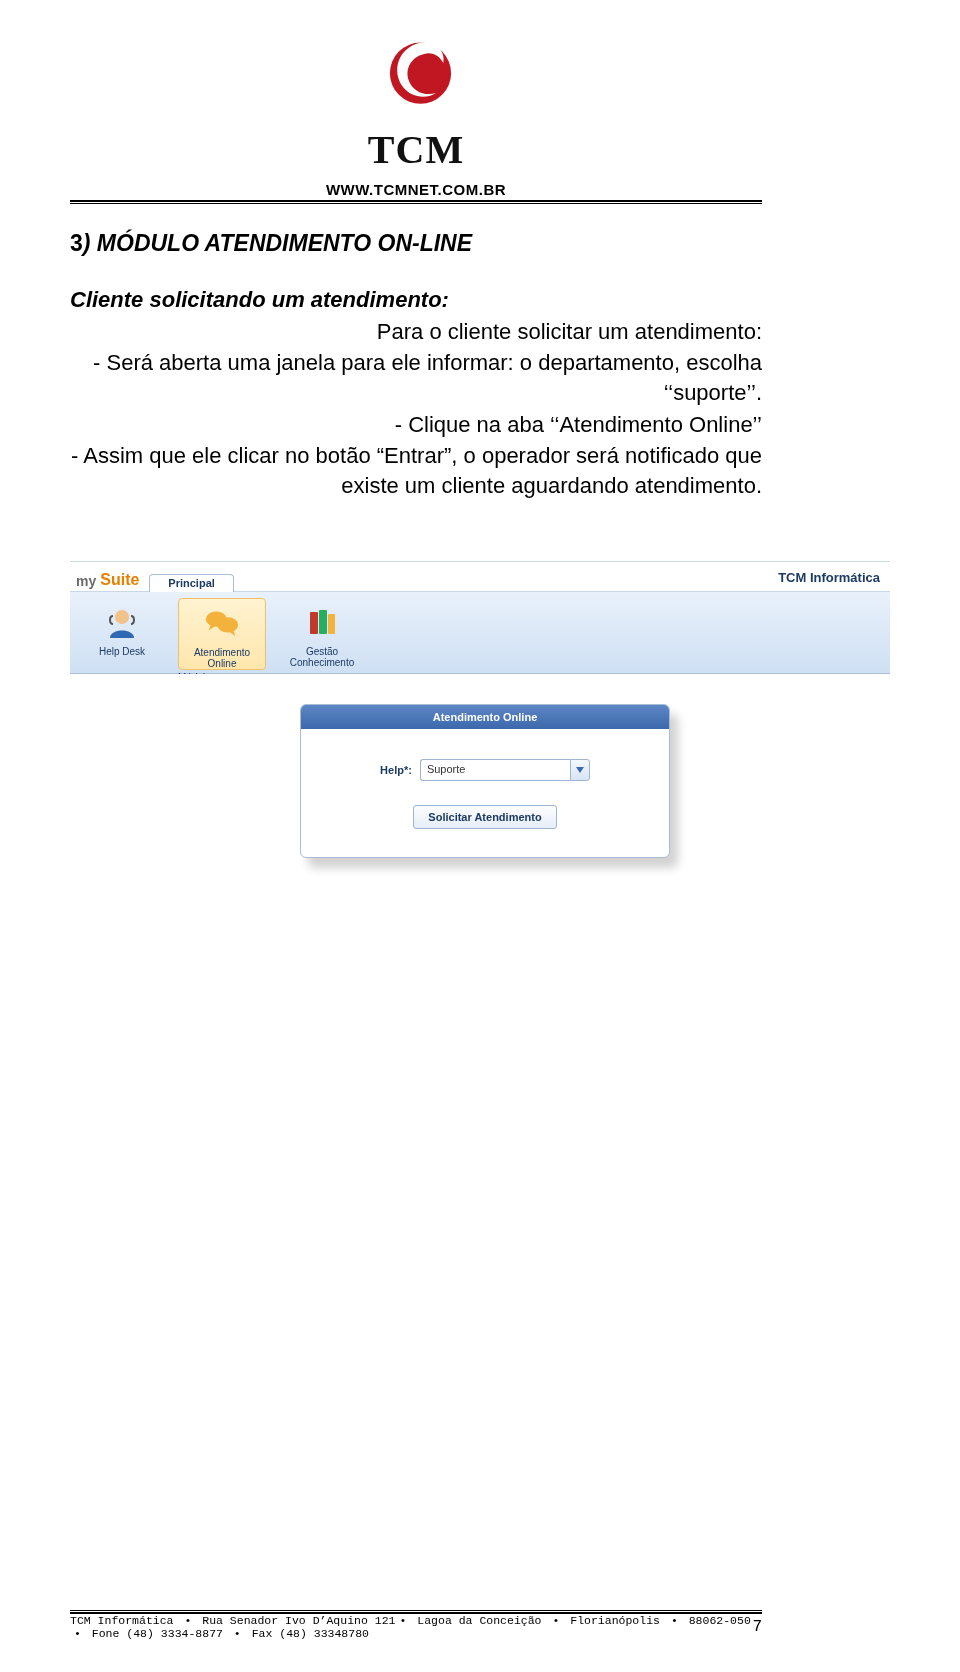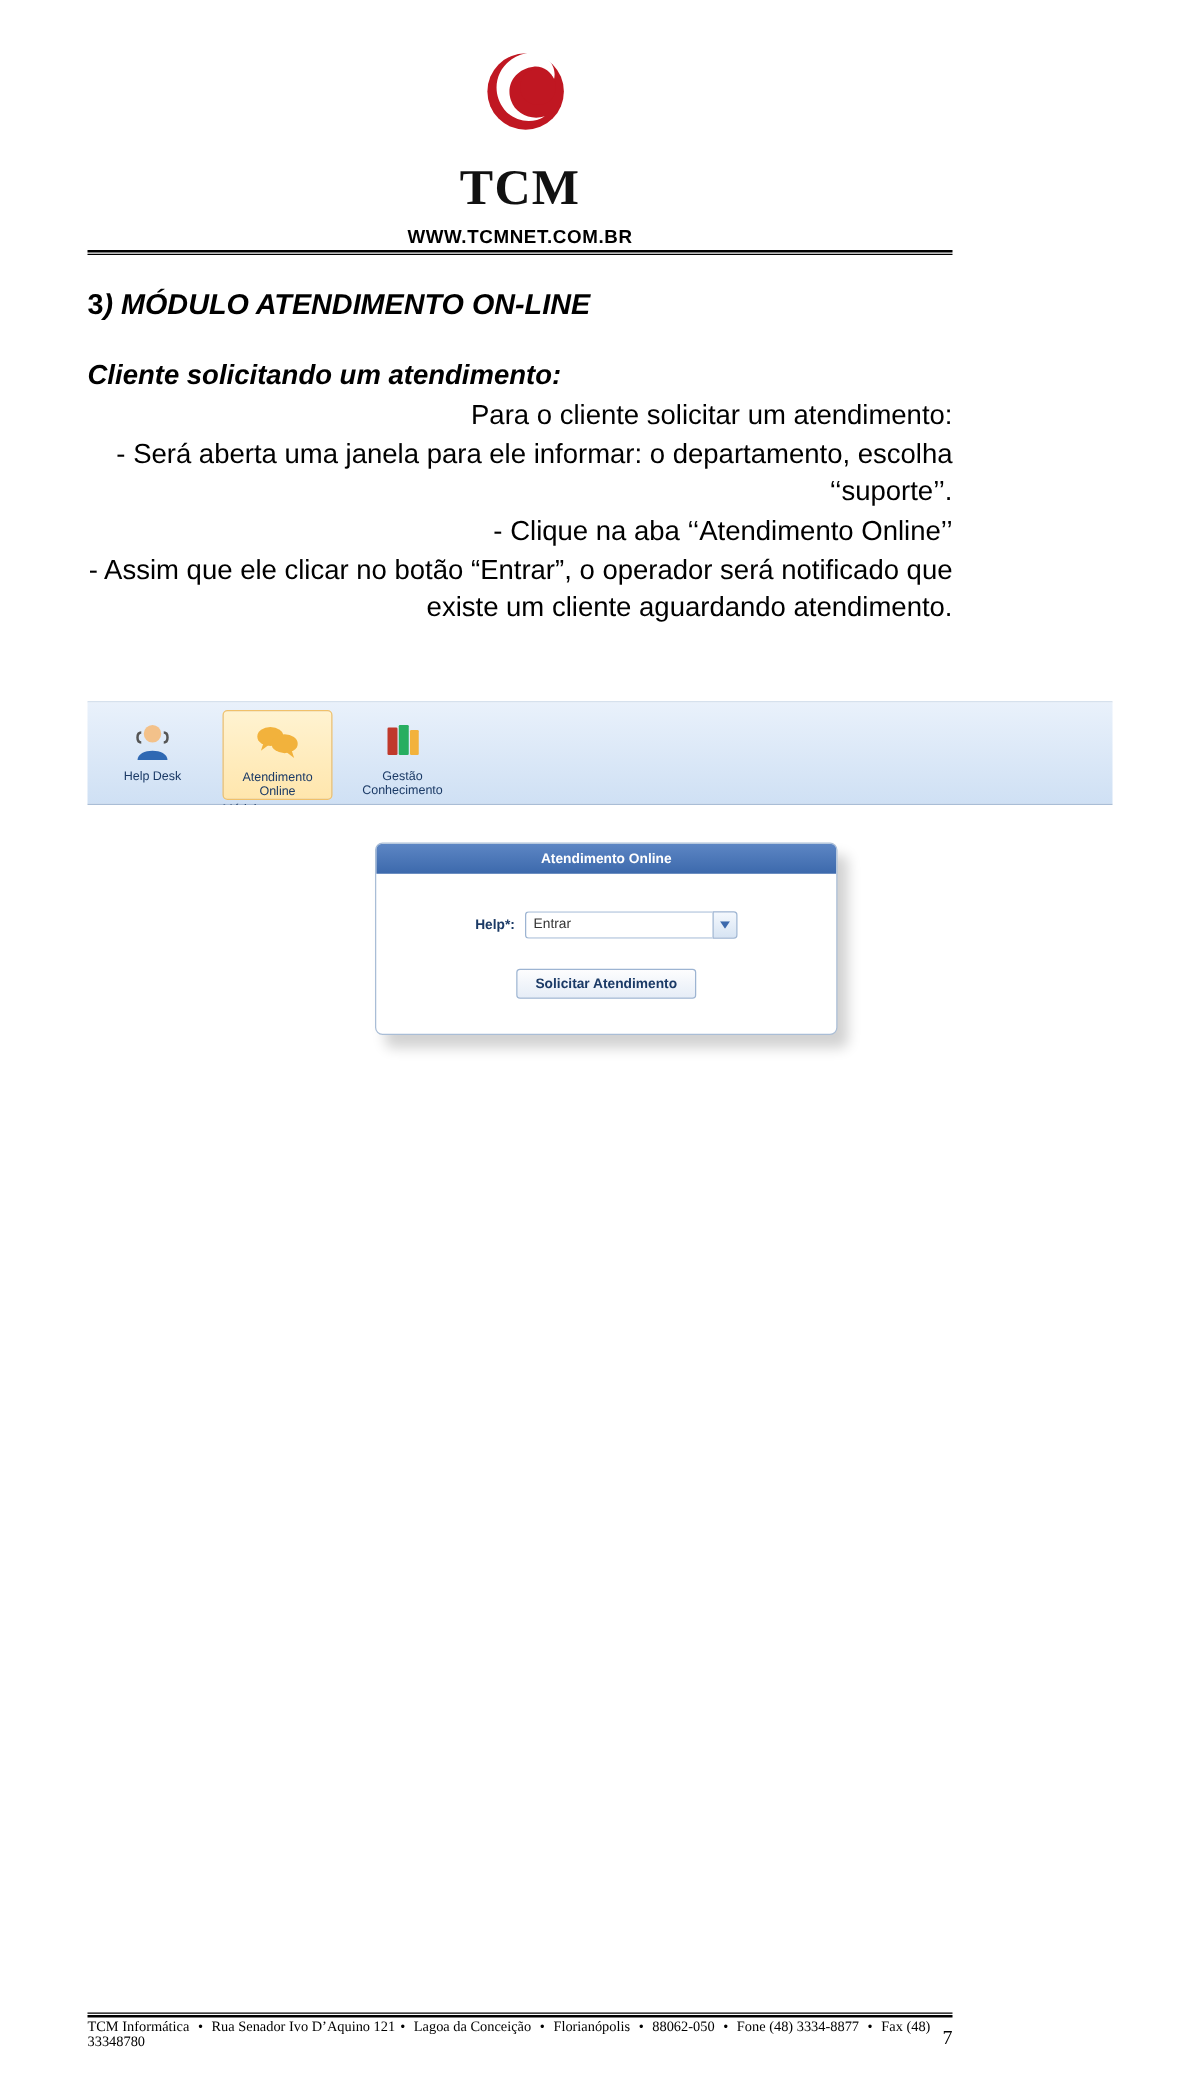--- a/index.html
+++ b/index.html
@@ -223,24 +223,24 @@
     bottom: 58px;
     border-top: 1px solid #000;
     border-bottom: 2px solid #000;
     height: 4px;
   }
   .footer-line {
     position: absolute;
     left: 70px; right: 70px;
     bottom: 32px;
     display: flex;
-    align-items: flex-end;
+    align-items: center;
     justify-content: space-between;
     font-size: 11.5px;
-    font-family: Liberation Serif, serif;
+    font-family: Liberation Mono, monospace;
     margin-top: 12px;
   }
   .footer-text .bullet { padding: 0 4px; }
   .footer-page { font-size: 16px; }
 </style>
 </head>
 <body>
 
 <div class="page">
 
@@ -265,20 +265,30 @@
   <div class="sub-heading-line">
     <span class="italic">Cliente solicitando um atendimento:</span>
   </div>
 
   <p class="body-text">Para o cliente solicitar um atendimento:</p>
   <p class="body-text">- Será aberta uma janela para ele informar: o departamento, escolha ‘‘suporte’’.</p>
   <p class="body-text">- Clique na aba ‘‘Atendimento Online’’</p>
   <p class="body-text">- Assim que ele clicar no botão “Entrar”, o operador será notificado que existe um cliente aguardando atendimento.</p>
 
   <div class="screenshot">
+    <div class="ss-topbar">
+      <div style="display:flex;align-items:flex-end;">
+        <div class="ss-brand">
+          <span class="my">my</span>
+            <span class="suite">Suite</span>
+        </div>
+        <span class="ss-tab-principal">Principal</span>
+      </div>
+      <div class="ss-right-brand">TCM Informática</div>
+    </div>
 
     <div class="ss-ribbon">
       <div class="ss-ribbon-items">
         <div class="rib-item">
           <div class="rib-icon">
             <svg width="36" height="36" viewBox="0 0 36 36">
               <circle cx="18" cy="13" r="7" fill="#f3c18a"></circle>
               <path d="M6 34 C6 24 30 24 30 34 Z" fill="#2e68b3"></path>
               <path d="M9 12 Q6 12 6 16 Q6 20 9 20" fill="none" stroke="#555" stroke-width="2"></path>
               <path d="M27 12 Q30 12 30 16 Q30 20 27 20" fill="none" stroke="#555" stroke-width="2"></path>
@@ -313,21 +323,21 @@
       <div class="ss-group-label">Módulos</div>
     </div>
 
     <div class="ss-canvas">
       <div class="ss-panel">
         <div class="ss-panel-title">Atendimento Online</div>
         <div class="ss-panel-body">
           <div class="ss-field-row">
             <span class="ss-field-label">Help*:</span>
             <div class="ss-select">
-              <div class="ss-select-box">Entrar</div>
+              <div class="ss-select-box">Suporte</div>
               <div class="ss-select-btn">
                 <svg width="8" height="6" viewBox="0 0 8 6">
                     <path d="M0 0 L8 0 L4 6 Z" fill="#3c69ac"></path>
                   </svg>
               </div>
             </div>
           </div>
           <button type="button" class="ss-submit">Solicitar Atendimento</button>
         </div>
       </div>

